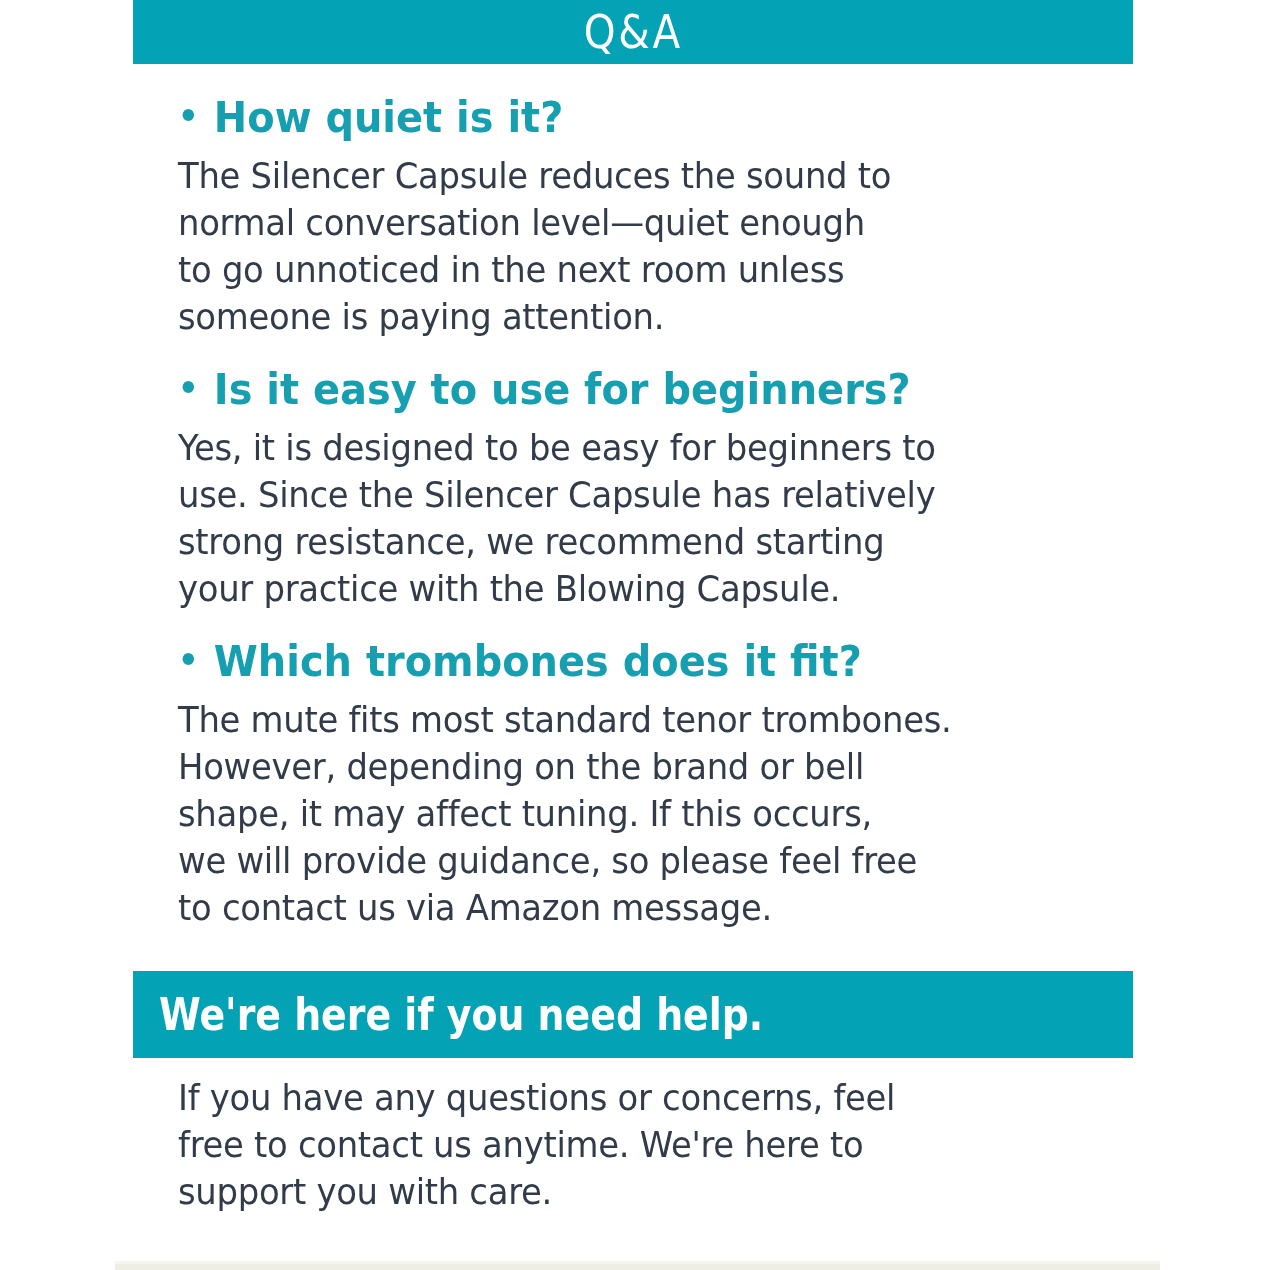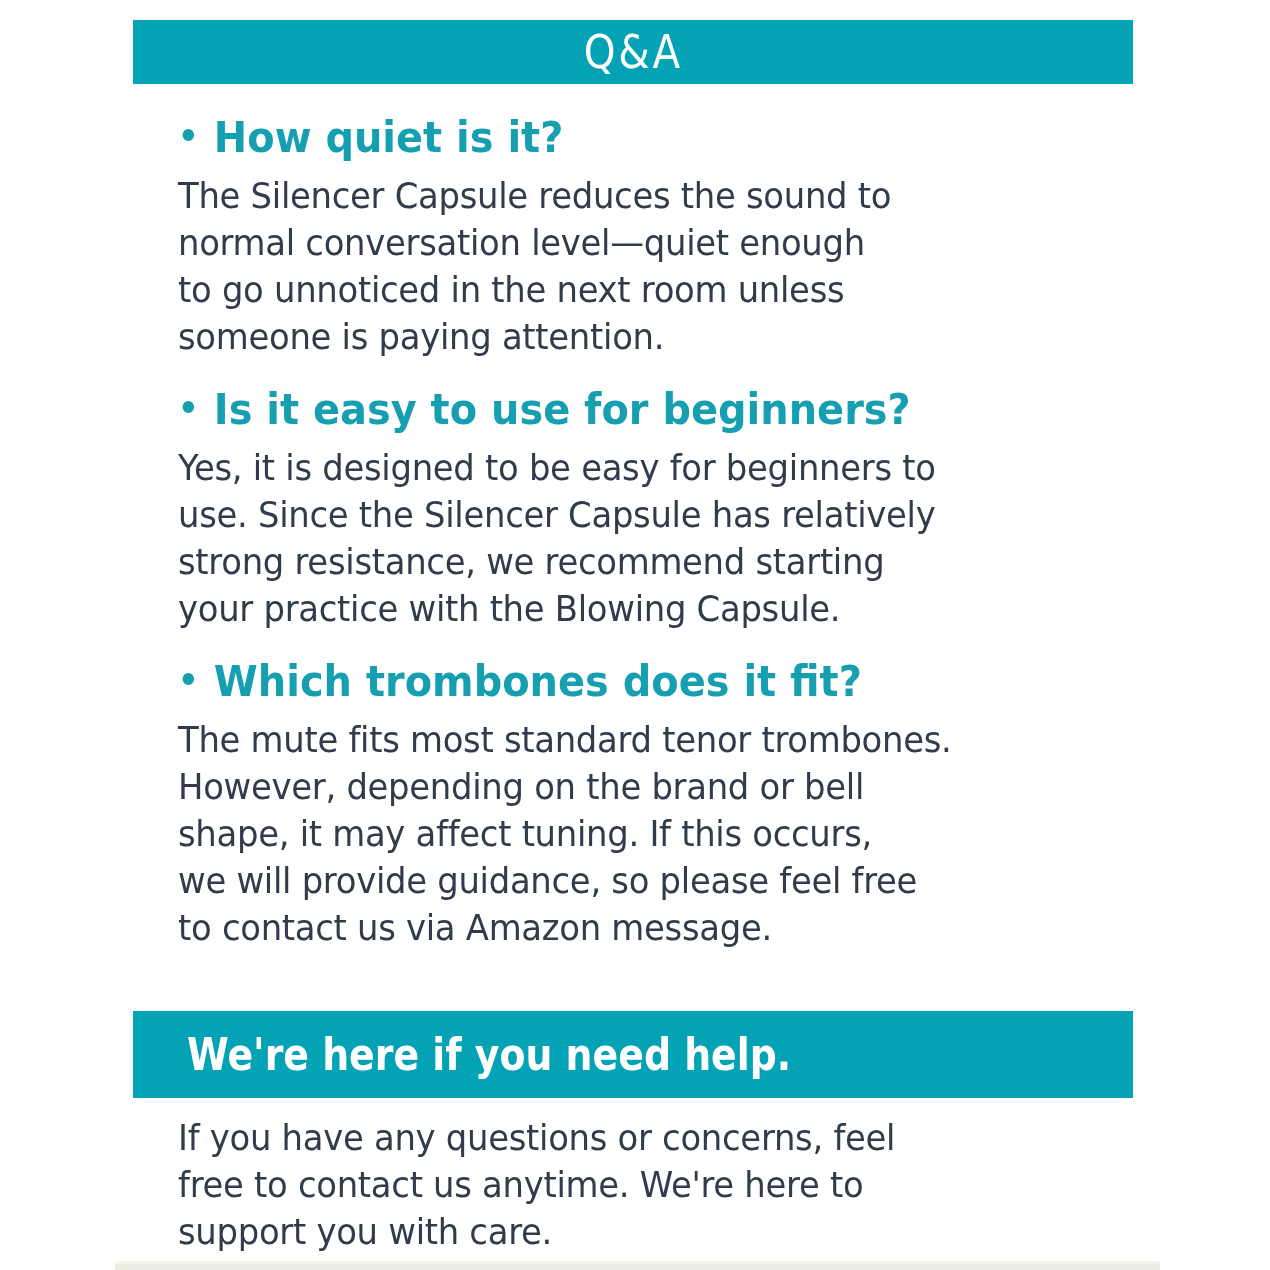--- a/index.html
+++ b/index.html
@@ -18,21 +18,21 @@
     background: #ffffff;
     overflow: hidden;
     font-family: "DejaVu Sans", "Liberation Sans", sans-serif;
   }
   .col {
     margin-left: 133px;
     width: 1000px;
   }
   
   .qa-banner {
-    margin-top: 20px;
+    margin-top: 0;
     height: 64px;
     background: var(--accent);
     display: flex;
     align-items: center;
     justify-content: center;
   }
   .qa-banner-title {
     color: #ffffff;
     font-size: 46px;
     letter-spacing: 3px;
@@ -67,26 +67,26 @@
     color: var(--body-text);
     font-size: 36px;
     line-height: 47px;
     letter-spacing: -0.3px;
     white-space: pre-line;
     transform: scaleX(0.94);
     transform-origin: left top;
   }
   
   .help-banner {
-    margin-top: 60px;
+    margin-top: 40px;
     height: 87px;
     background: var(--accent);
     display: flex;
     align-items: center;
-    padding-left: 54px;
+    padding-left: 26px;
   }
   .help-banner-title {
     color: #ffffff;
     font-weight: bold;
     font-size: 44px;
     line-height: 1;
     transform: scaleX(0.86);
     transform-origin: left center;
     white-space: nowrap;
   }

